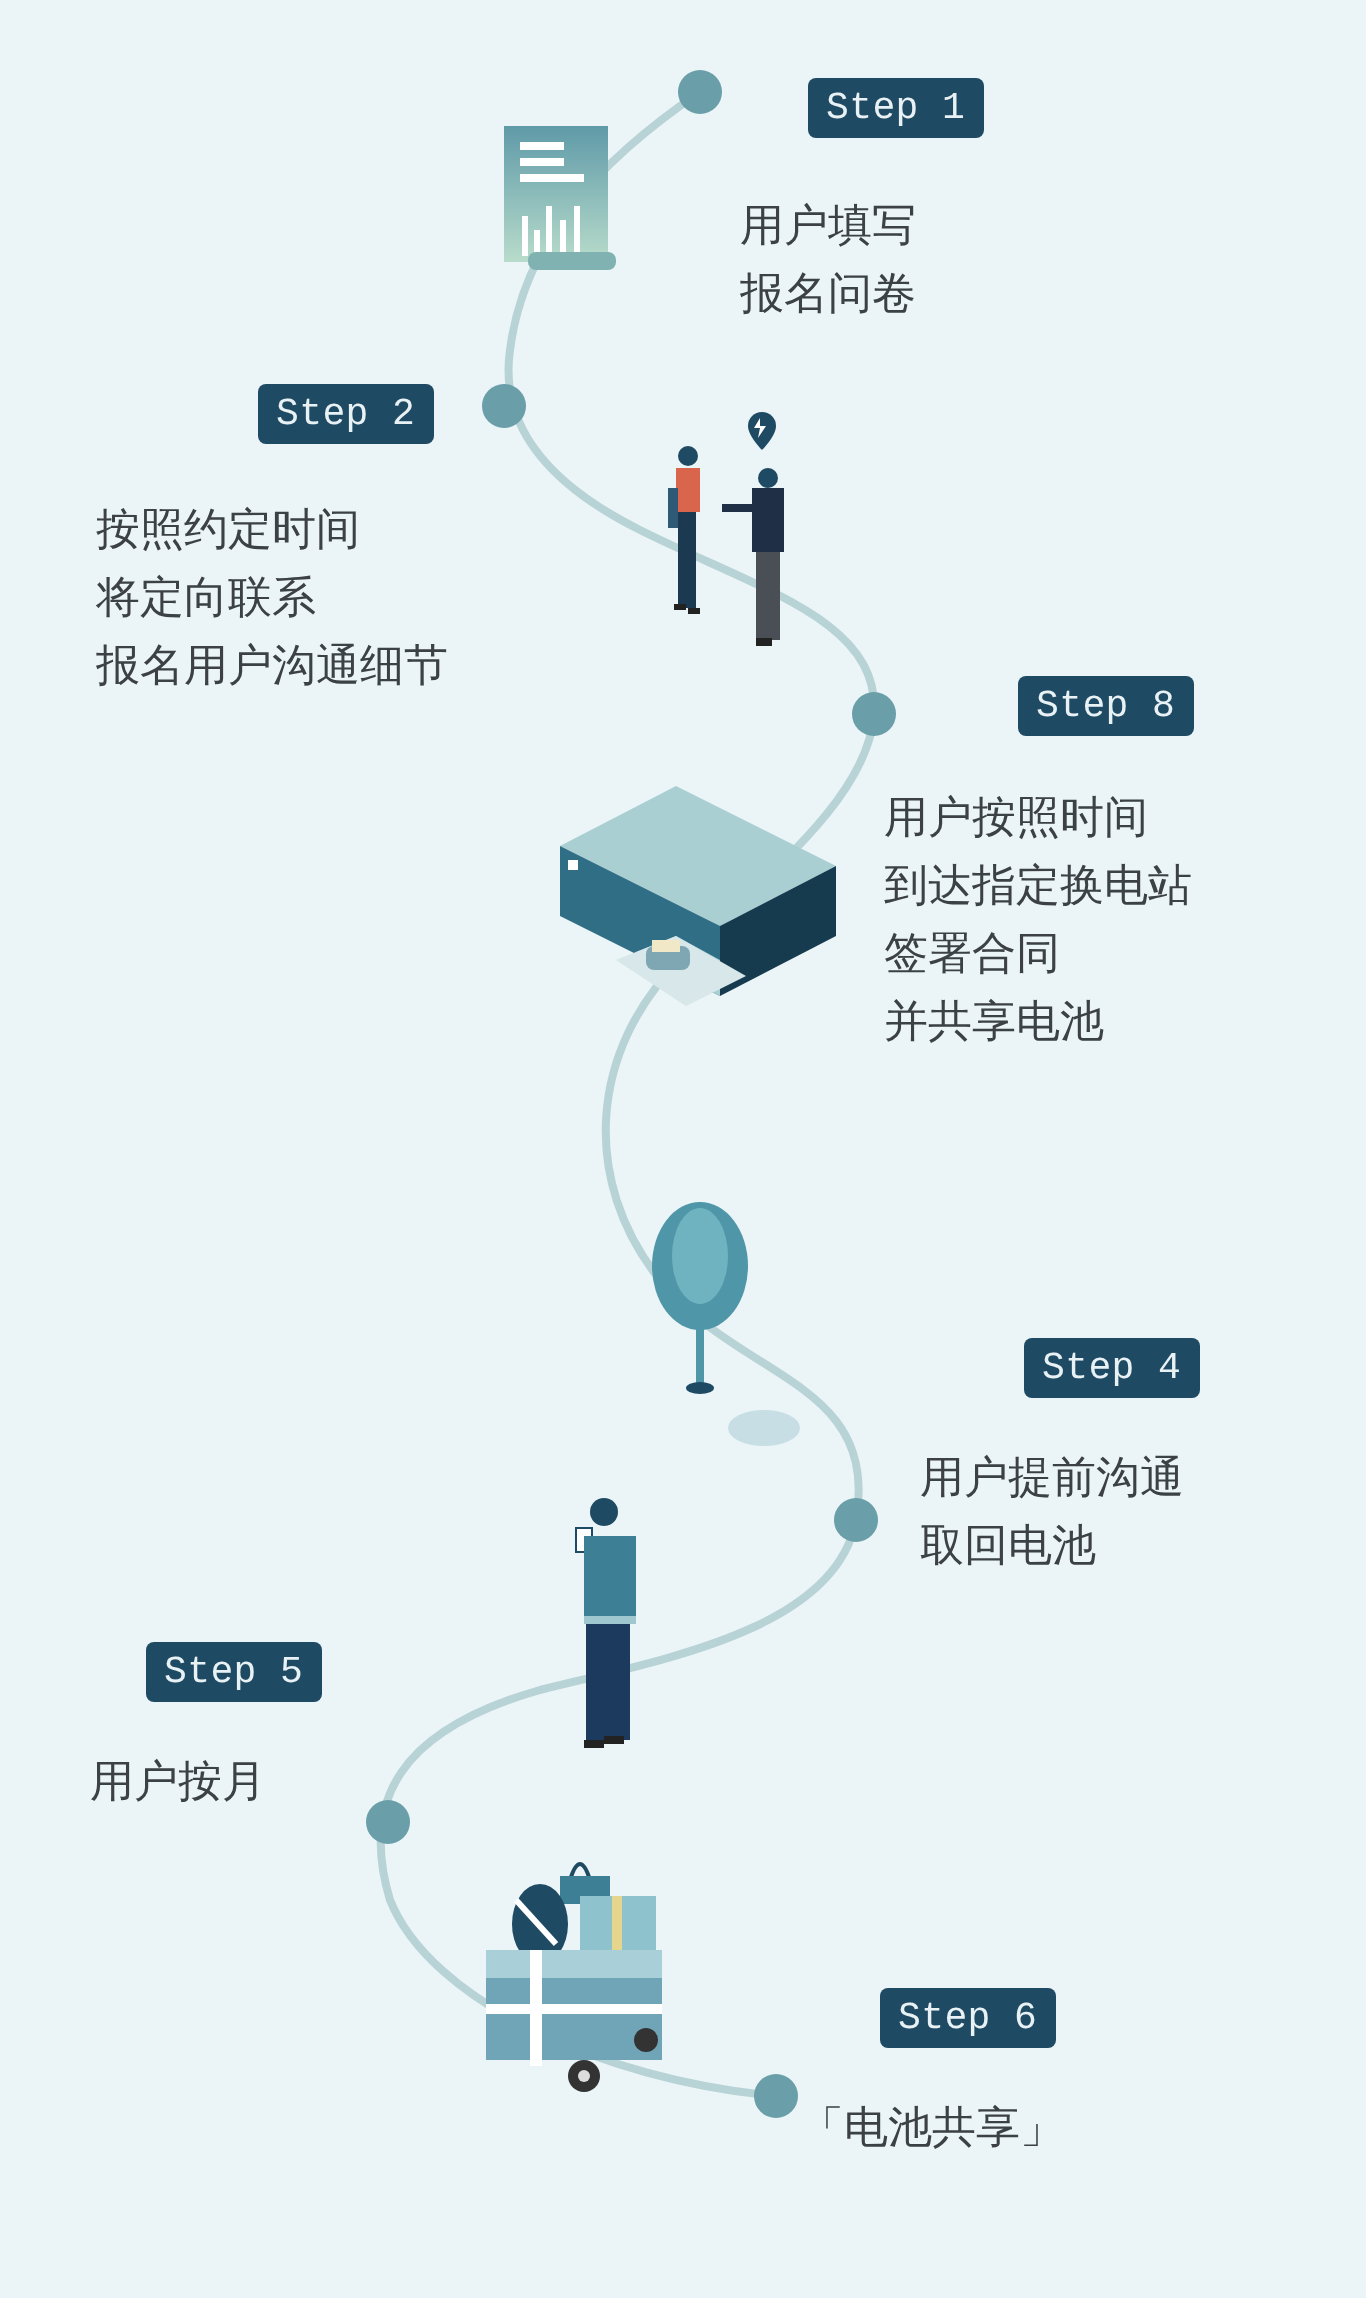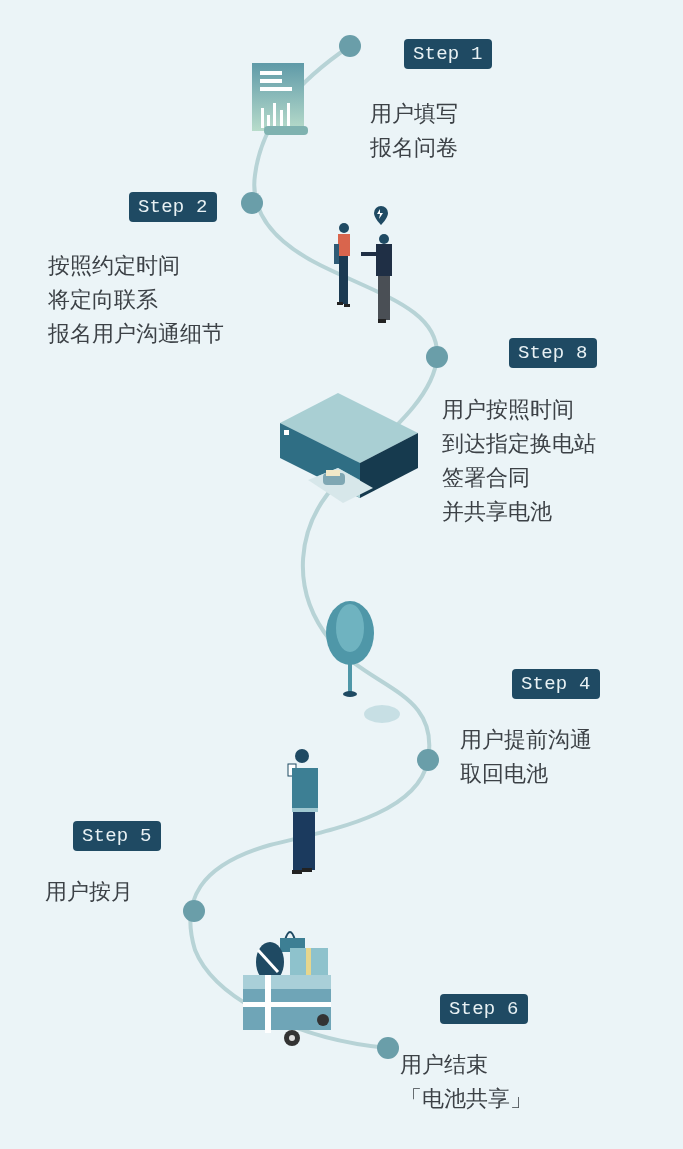--- a/index.html
+++ b/index.html
@@ -138,17 +138,16 @@
     <div>取回电池</div>
   </div>
 
   <div class="badge" style="left:73px;top:821px">Step 5</div>
   <div class="desc" style="left:45px;top:875px;width:125px">
     <div>用户按月</div>
   </div>
 
   <div class="badge" style="left:440px;top:994px">Step 6</div>
   <div class="desc" style="left:400px;top:1048px;width:150px">
-    <div>用户结束</div>
     <div>「电池共享」</div>
   </div>
 
 </div>
 
 </body></html>

